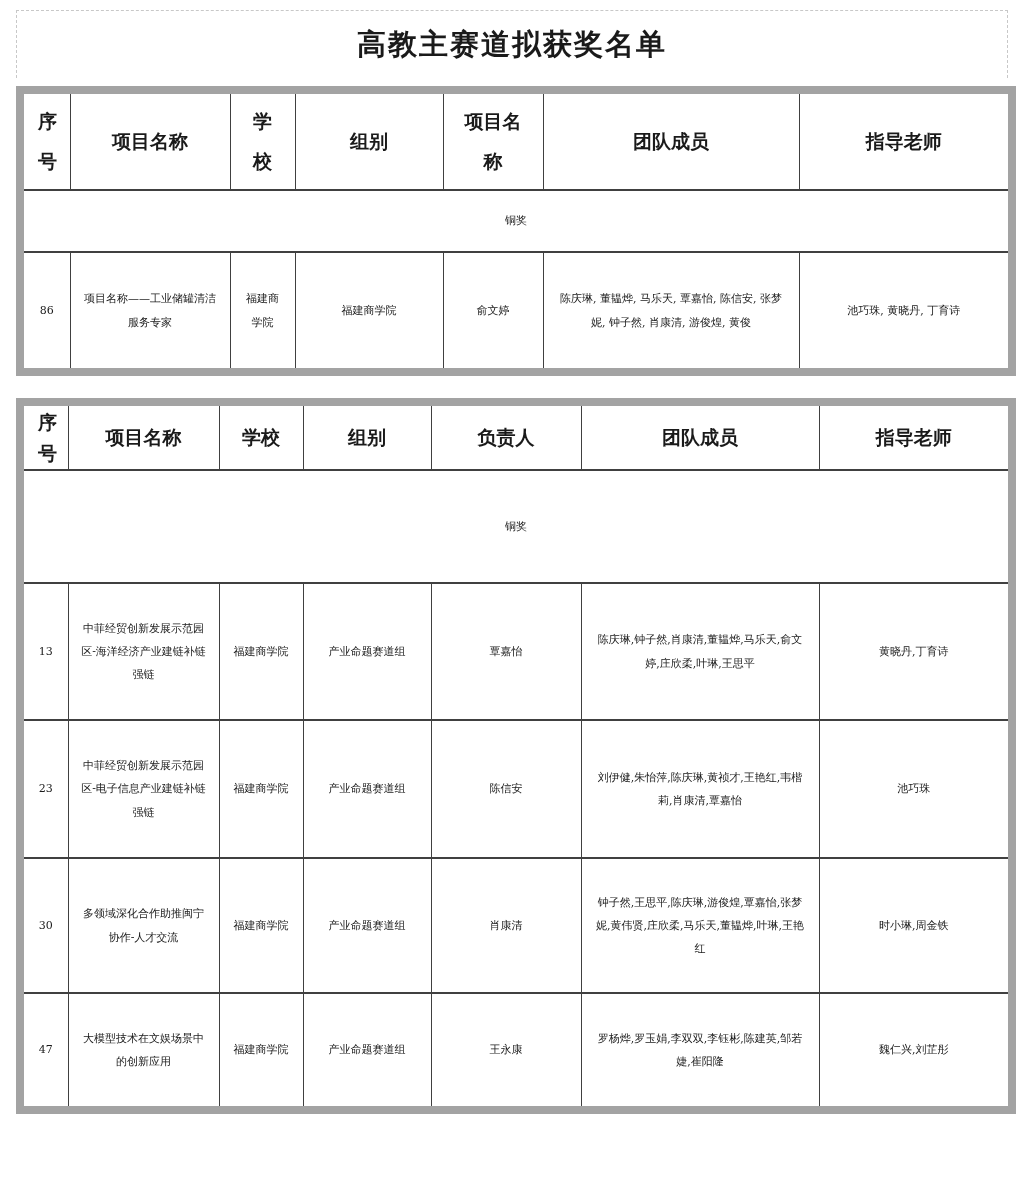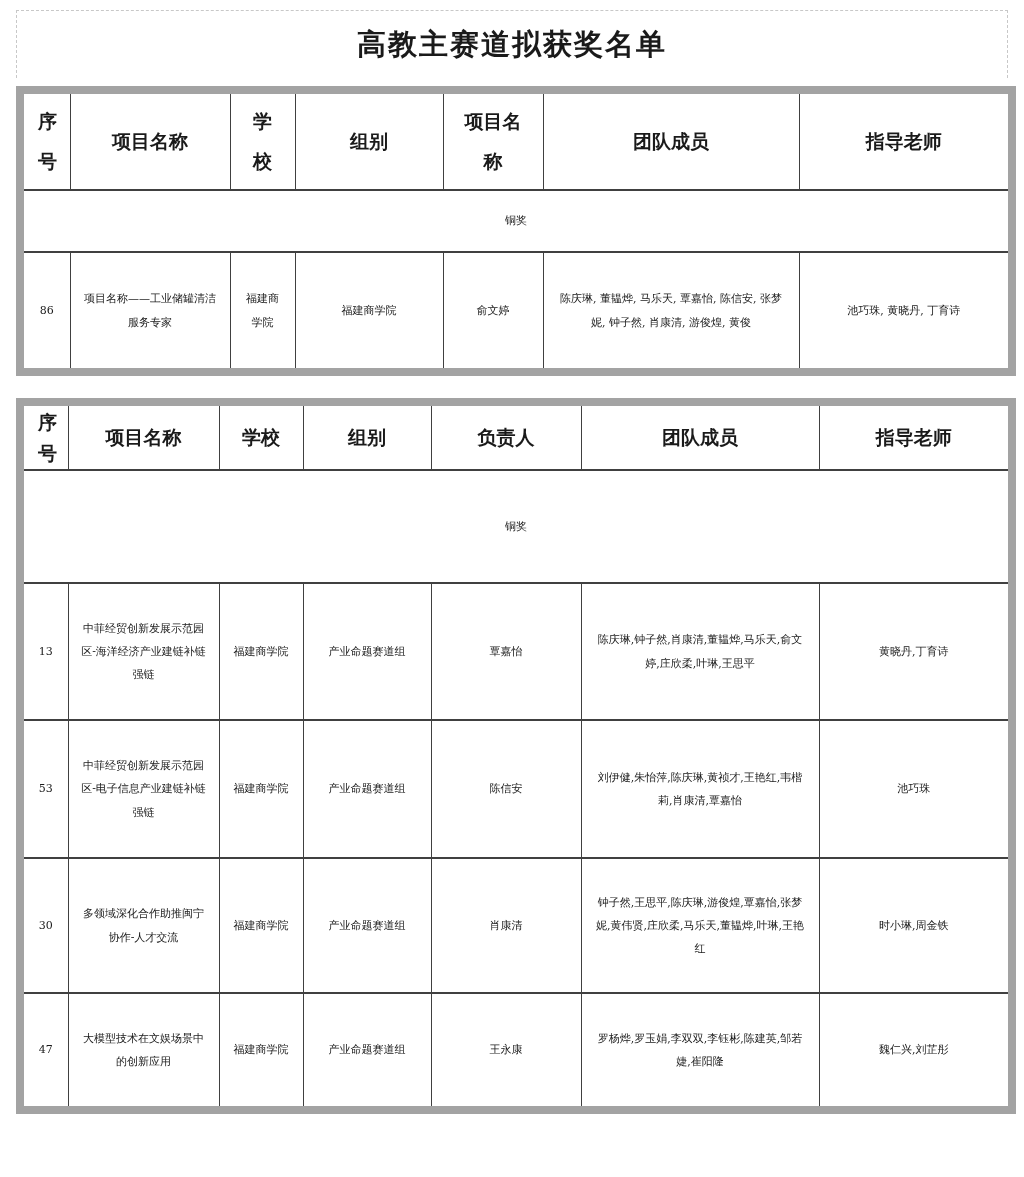--- a/index.html
+++ b/index.html
@@ -148,21 +148,21 @@
         <tr class="row-a">
           <td>13</td>
           <td>中菲经贸创新发展示范园区-海洋经济产业建链补链强链</td>
           <td>福建商学院</td>
           <td>产业命题赛道组</td>
           <td>覃嘉怡</td>
           <td>陈庆琳,钟子然,肖康清,董韫烨,马乐天,俞文婷,庄欣柔,叶琳,王思平</td>
           <td>黄晓丹,丁育诗</td>
         </tr>
         <tr class="row-b">
-          <td>53</td>
+          <td>23</td>
           <td>中菲经贸创新发展示范园区-电子信息产业建链补链强链</td>
           <td>福建商学院</td>
           <td>产业命题赛道组</td>
           <td>陈信安</td>
           <td>刘伊健,朱怡萍,陈庆琳,黄祯才,王艳红,韦楷莉,肖康清,覃嘉怡</td>
           <td>池巧珠</td>
         </tr>
         <tr class="row-c">
           <td>30</td>
           <td>多领域深化合作助推闽宁协作-人才交流</td>

